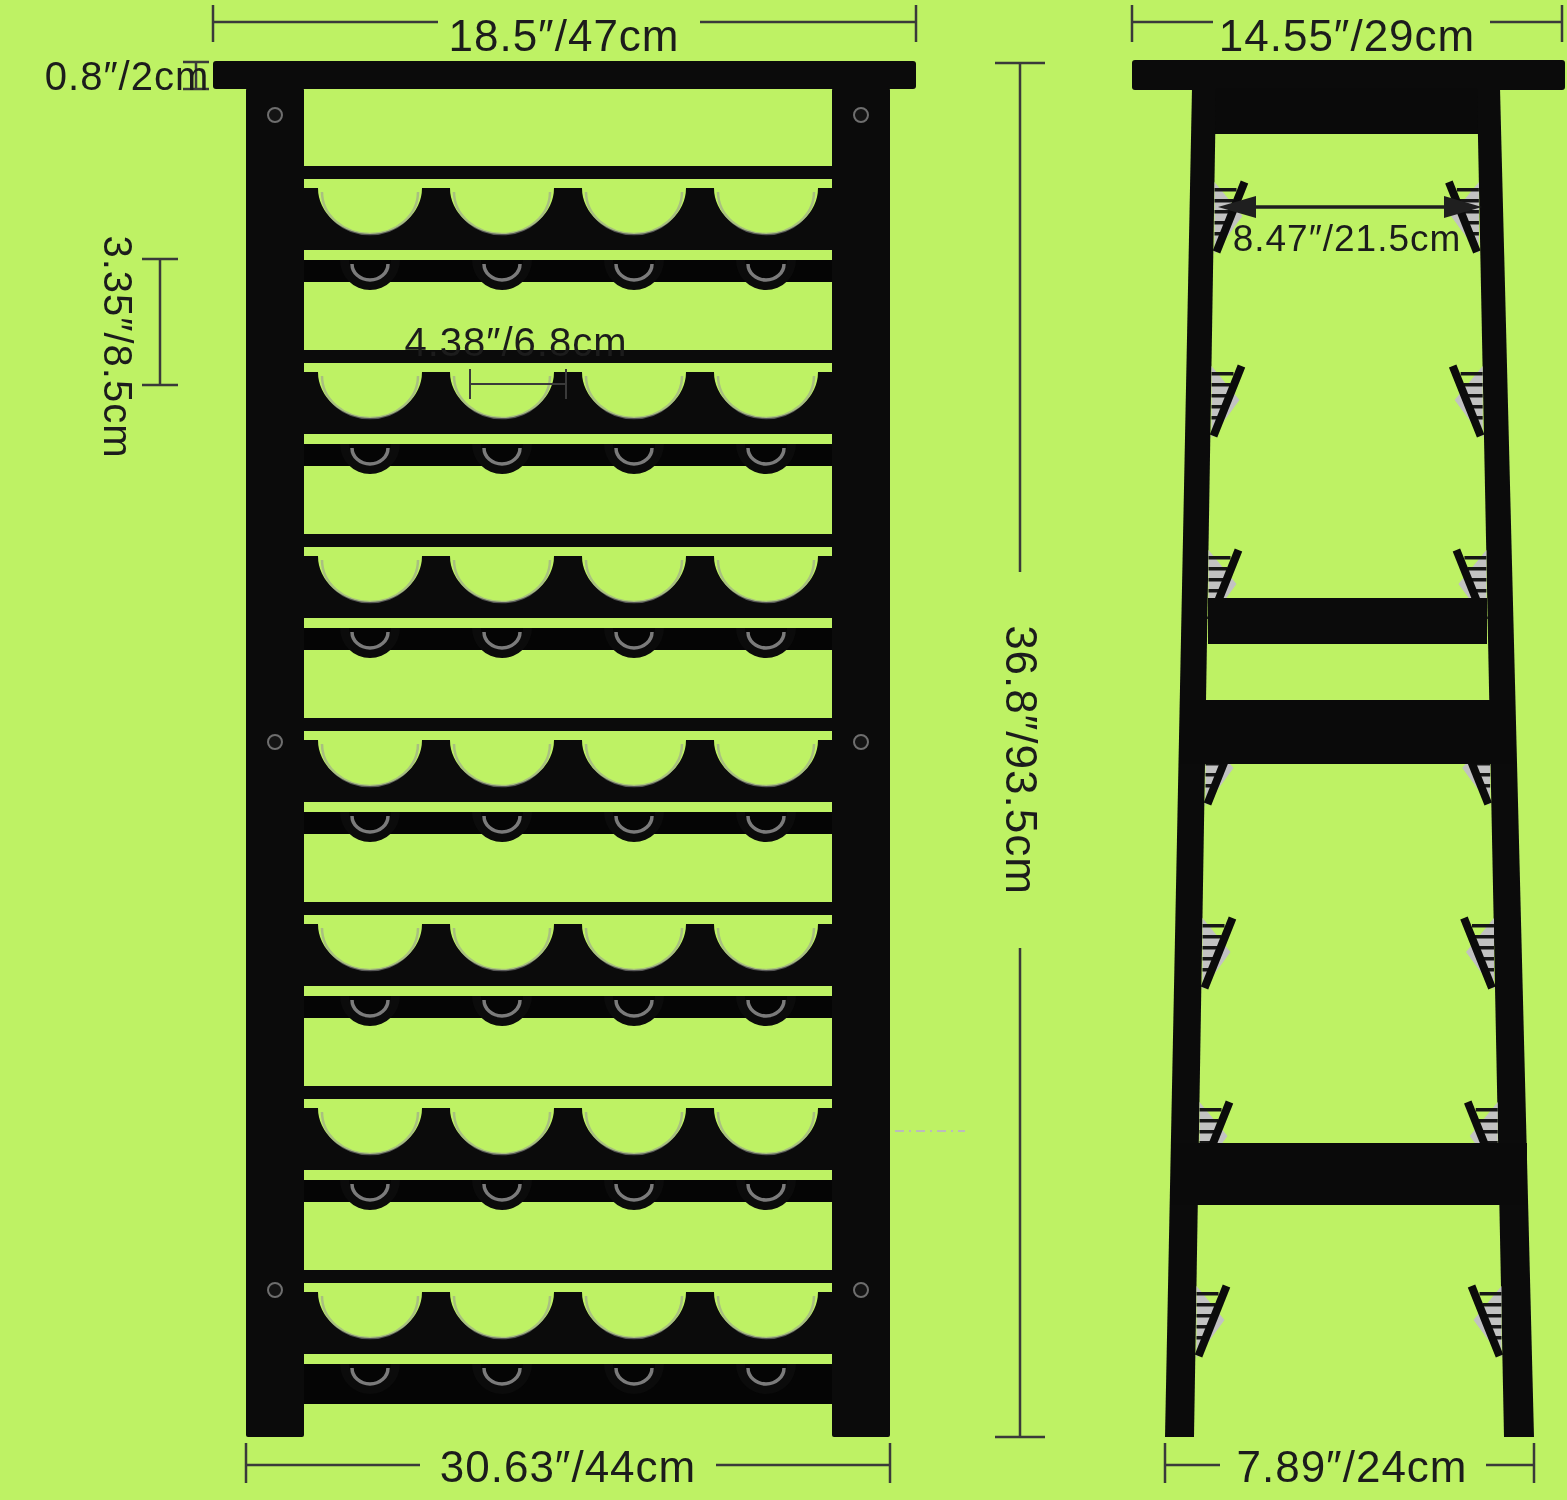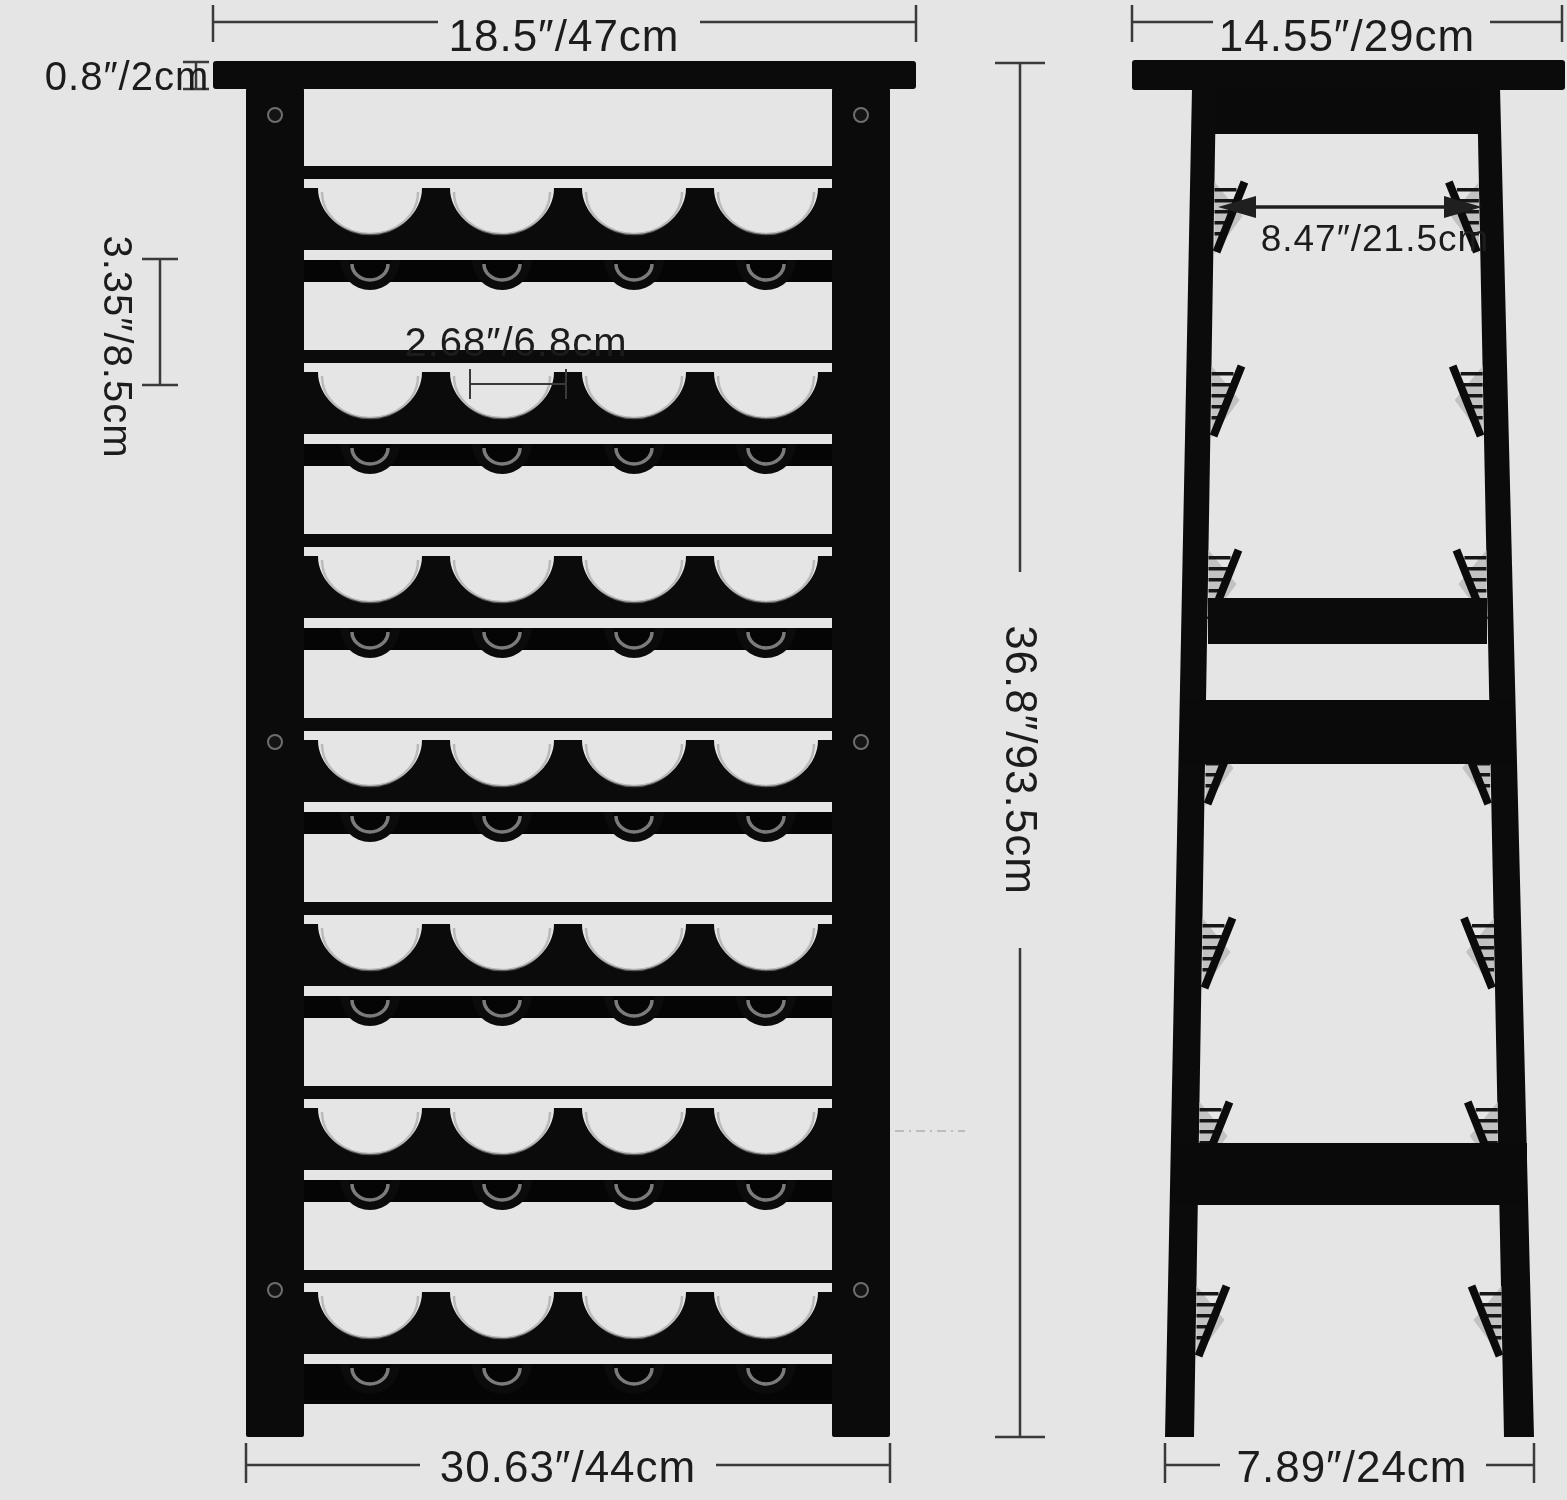--- a/index.html
+++ b/index.html
@@ -1,36 +1,36 @@
 <!DOCTYPE html>
 <html><head>
 <meta charset="utf-8">
 <style>
   html,body{margin:0;padding:0;background:#ffffff;}
   .canvas{
     position:relative;
     width:1567px;height:1500px;
-    background:#e5e5e5;
+    background:#bef264;
     overflow:hidden;
     font-family:"Liberation Sans", sans-serif;
   }
   .canvas svg{position:absolute;left:0;top:0;}
   .dim-label{
     position:absolute;
     transform:translate(-50%,-50%);
     white-space:nowrap;
     color:#1c1c1c;
     letter-spacing:1px;
     line-height:1;
     user-select:none;
   }
   .dim-label.rot{transform:translate(-50%,-50%) rotate(90deg);}
   .sz44{font-size:44px;}
   .sz40{font-size:40px;}
-  .sz36{font-size:37px;margin-left:28px;}
+  .sz36{font-size:37px;}
 </style>
 </head>
 <body>
 
 <div class="canvas">
 
   <svg width="1567" height="1500" viewBox="0 0 1567 1500">
 
     <g id="front-view">
       <rect x="213" y="61" width="703" height="28" rx="3" fill="#0b0b0b"></rect>
@@ -337,19 +337,19 @@
         <line x1="1486" y1="1465" x2="1534" y2="1465"></line>
       </g>
 
       <line x1="895" y1="1131" x2="965" y2="1131" stroke="#bcbcbc" stroke-width="2" stroke-dasharray="9 5 2 5"></line>
     </g>
   </svg>
 
   <div class="dim-label sz44" style="left:564px;top:36px;">18.5″/47cm</div>
   <div class="dim-label sz40" style="left:88px;top:76px;margin-left:39px;">0.8″/2cm</div>
   <div class="dim-label sz40 rot" style="left:118px;top:347px;">3.35″/8.5cm</div>
-  <div class="dim-label sz40" style="left:516px;top:342px;">2.68″/6.8cm</div>
+  <div class="dim-label sz40" style="left:516px;top:342px;">4.38″/6.8cm</div>
   <div class="dim-label sz44 rot" style="left:1021px;top:760px;">36.8″/93.5cm</div>
   <div class="dim-label sz44" style="left:568px;top:1467px;">30.63″/44cm</div>
   <div class="dim-label sz44" style="left:1347px;top:36px;">14.55″/29cm</div>
   <div class="dim-label sz36" style="left:1347px;top:238px;">8.47″/21.5cm</div>
   <div class="dim-label sz44" style="left:1352px;top:1467px;">7.89″/24cm</div>
 </div>
 
 </body></html>

